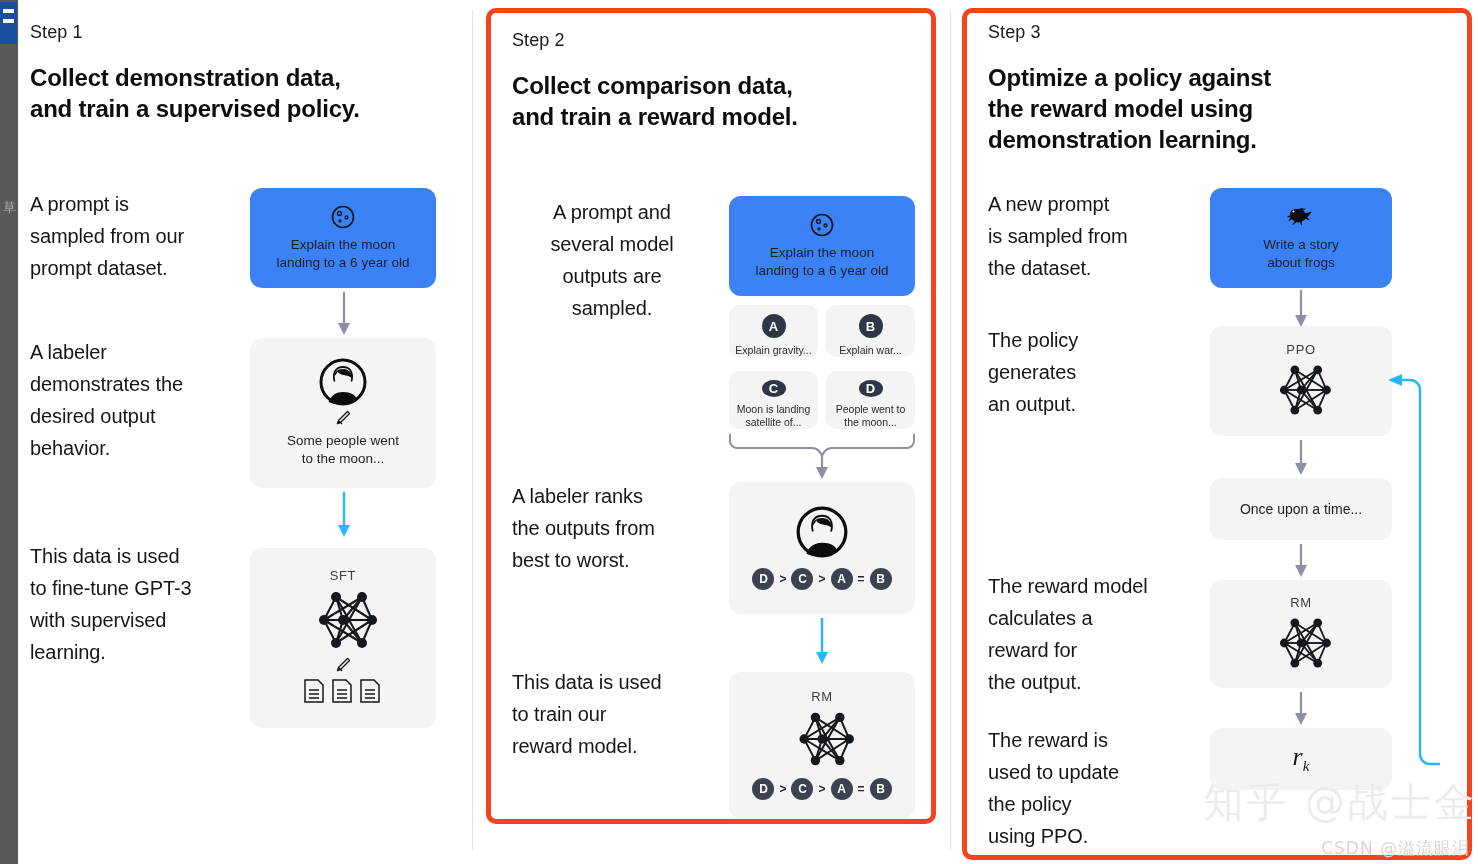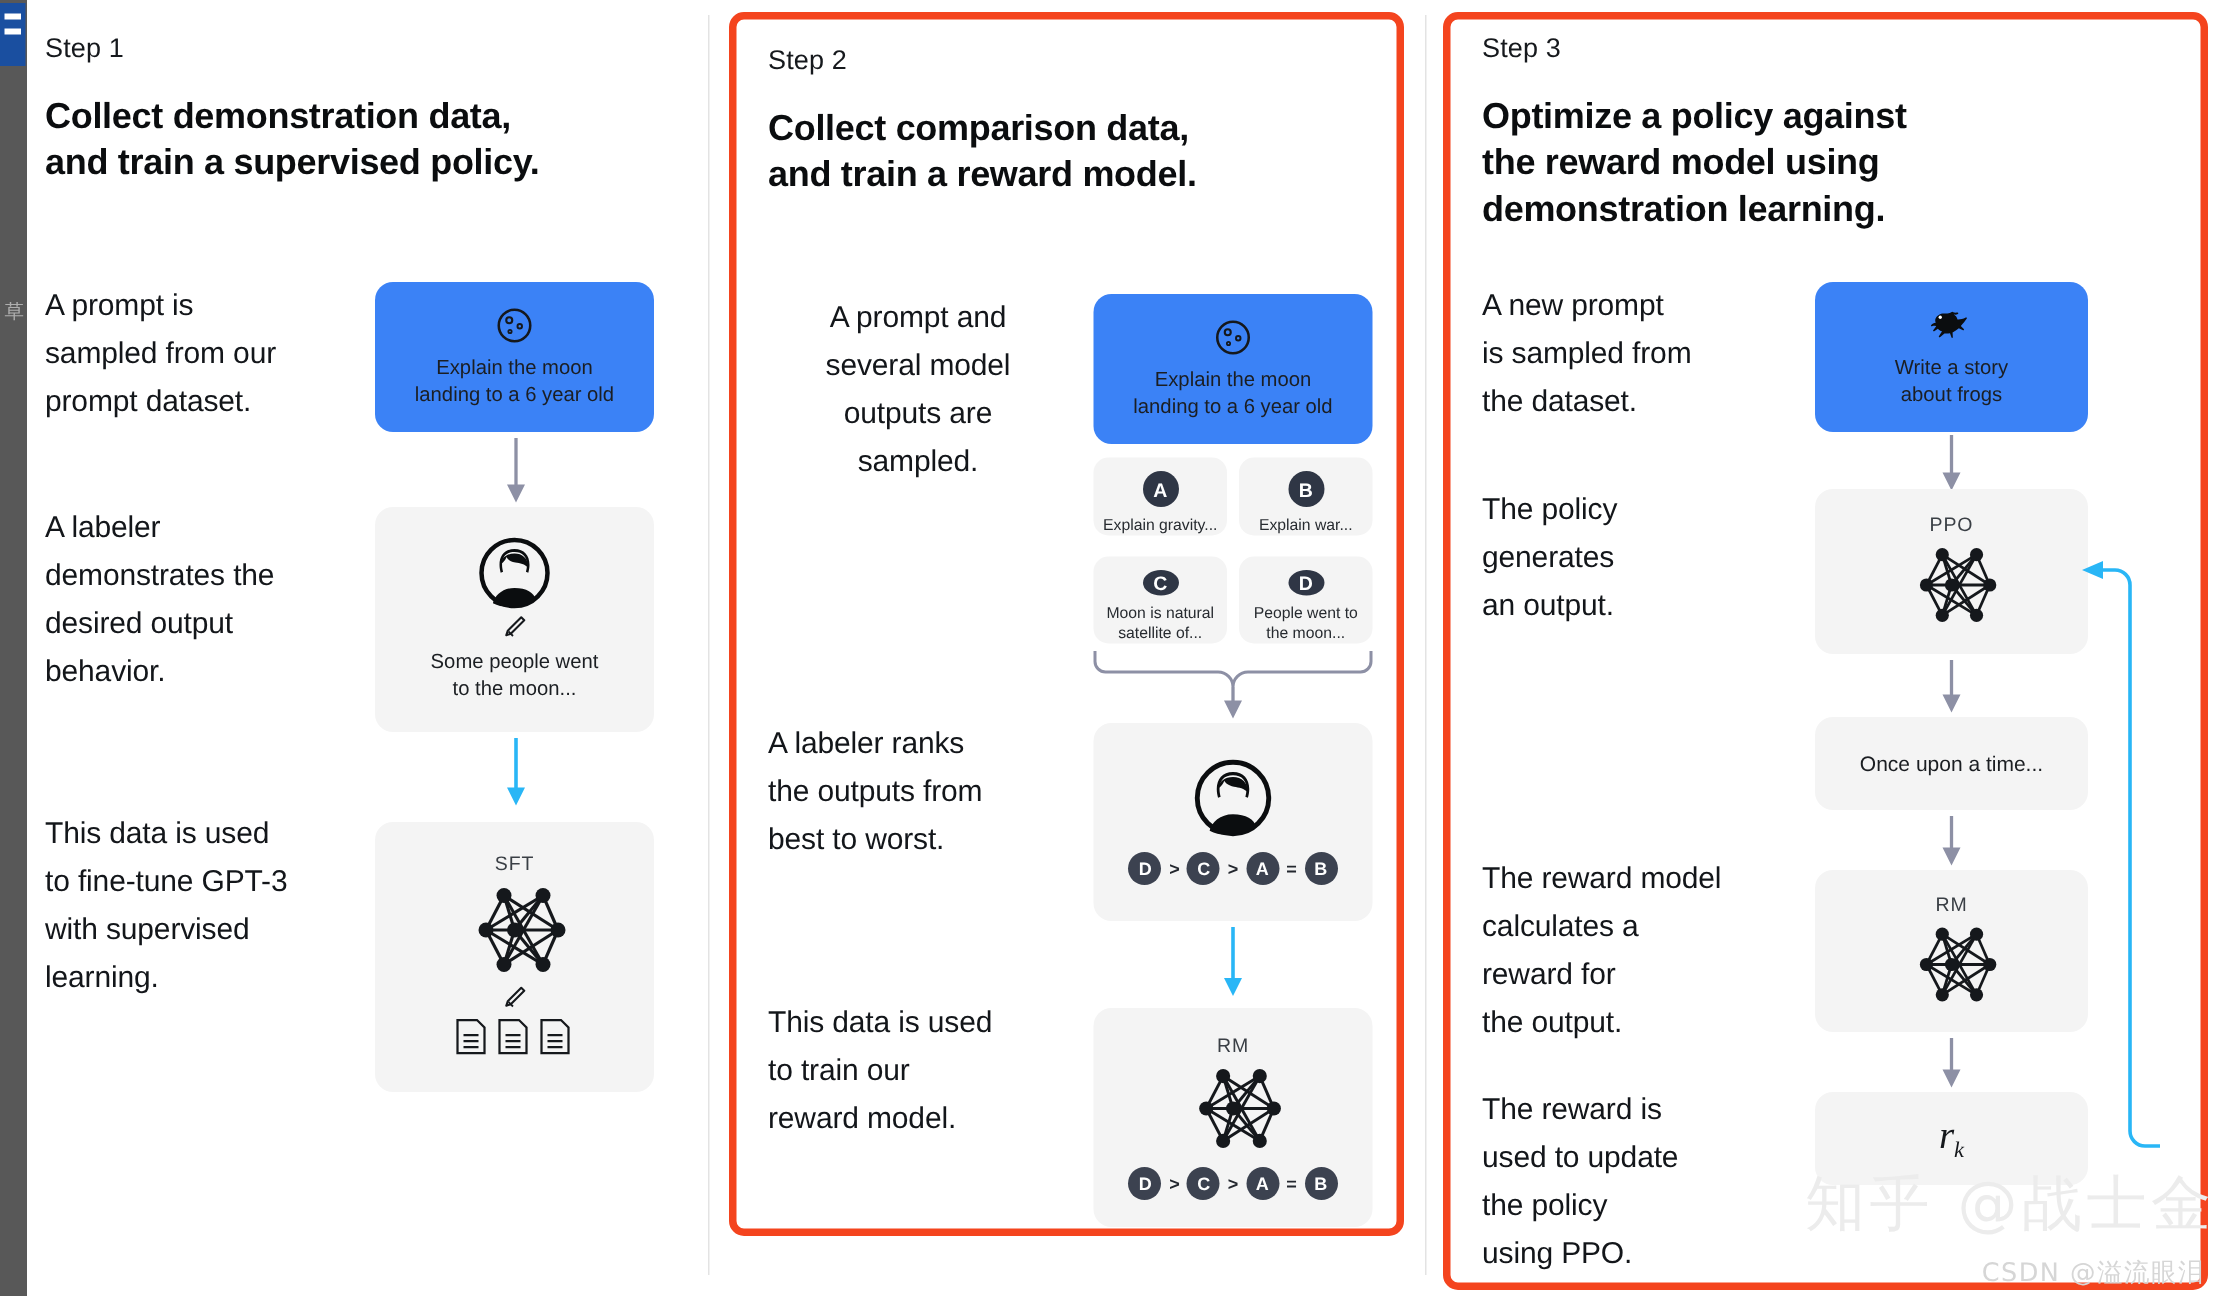--- a/index.html
+++ b/index.html
@@ -287,21 +287,21 @@
     <div class="mini-card" style="left:217px; top:297px; width:89px; height:52px;">
       <div class="mini-letter">A</div>
       <div class="mini-text" style="white-space:pre-line;">Explain gravity...</div>
     </div>
     <div class="mini-card" style="left:314px; top:297px; width:89px; height:52px;">
       <div class="mini-letter">B</div>
       <div class="mini-text" style="white-space:pre-line;">Explain war...</div>
     </div>
     <div class="mini-card" style="left:217px; top:363px; width:89px; height:58px;">
       <div class="mini-letter">C</div>
-      <div class="mini-text" style="white-space:pre-line;">Moon is natural
+      <div class="mini-text" style="white-space:pre-line;">Moon is landing
 satellite of...</div>
     </div>
     <div class="mini-card" style="left:314px; top:363px; width:89px; height:58px;">
       <div class="mini-letter">D</div>
       <div class="mini-text" style="white-space:pre-line;">People went to
 the moon...</div>
     </div>
 
     <div class="arrow" style="left:212px; top:424px;">
       <svg width="196" height="48">

